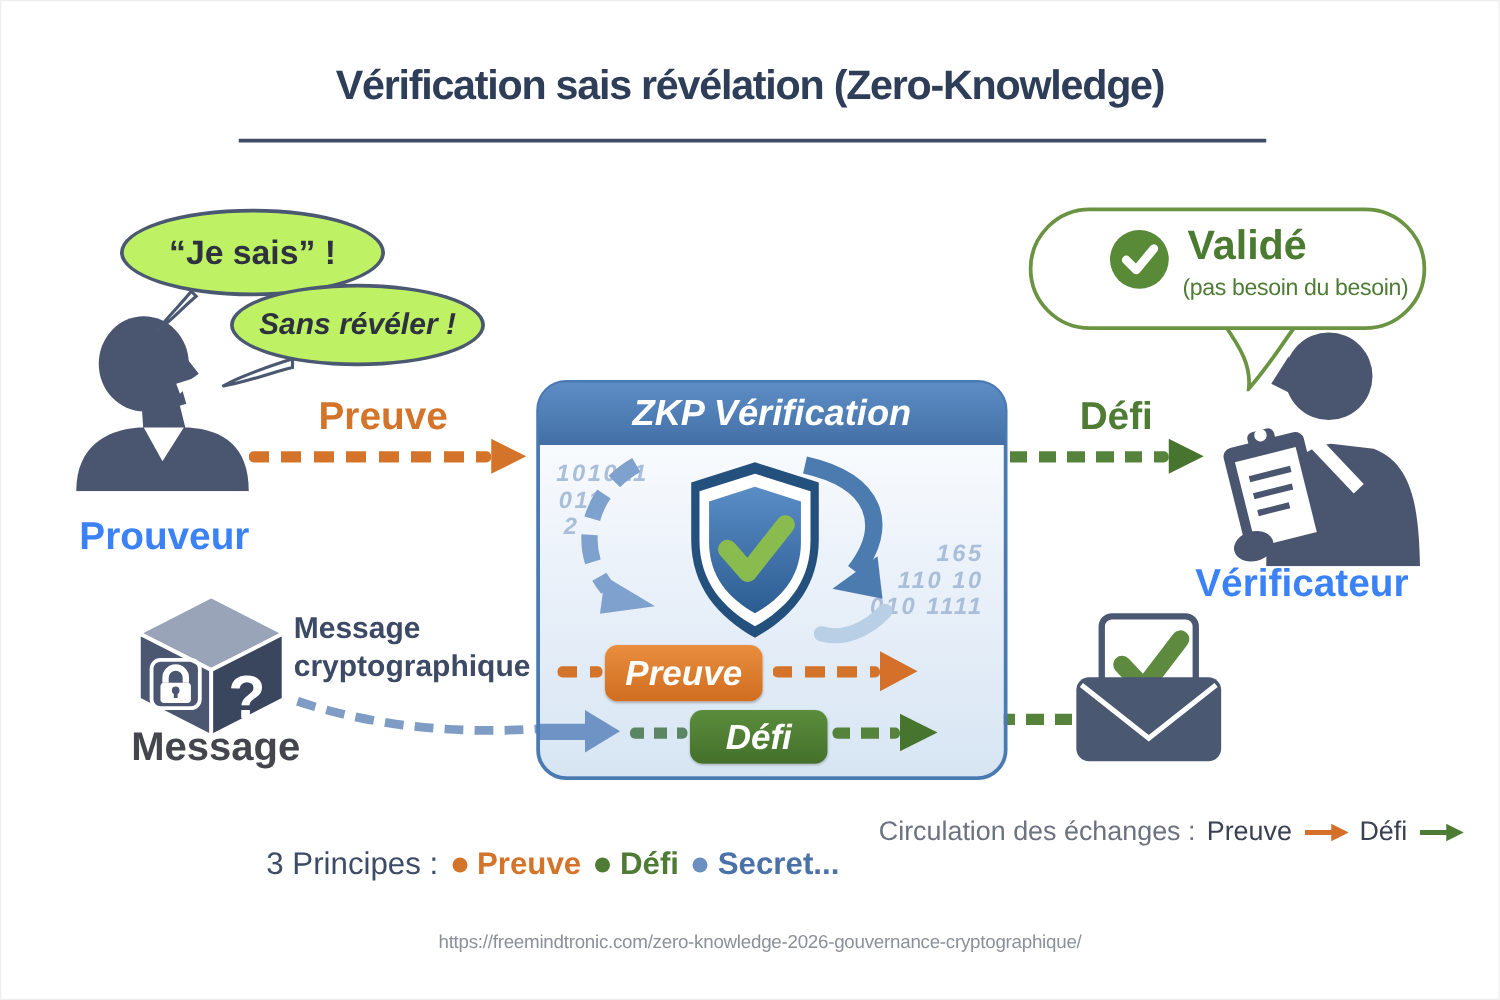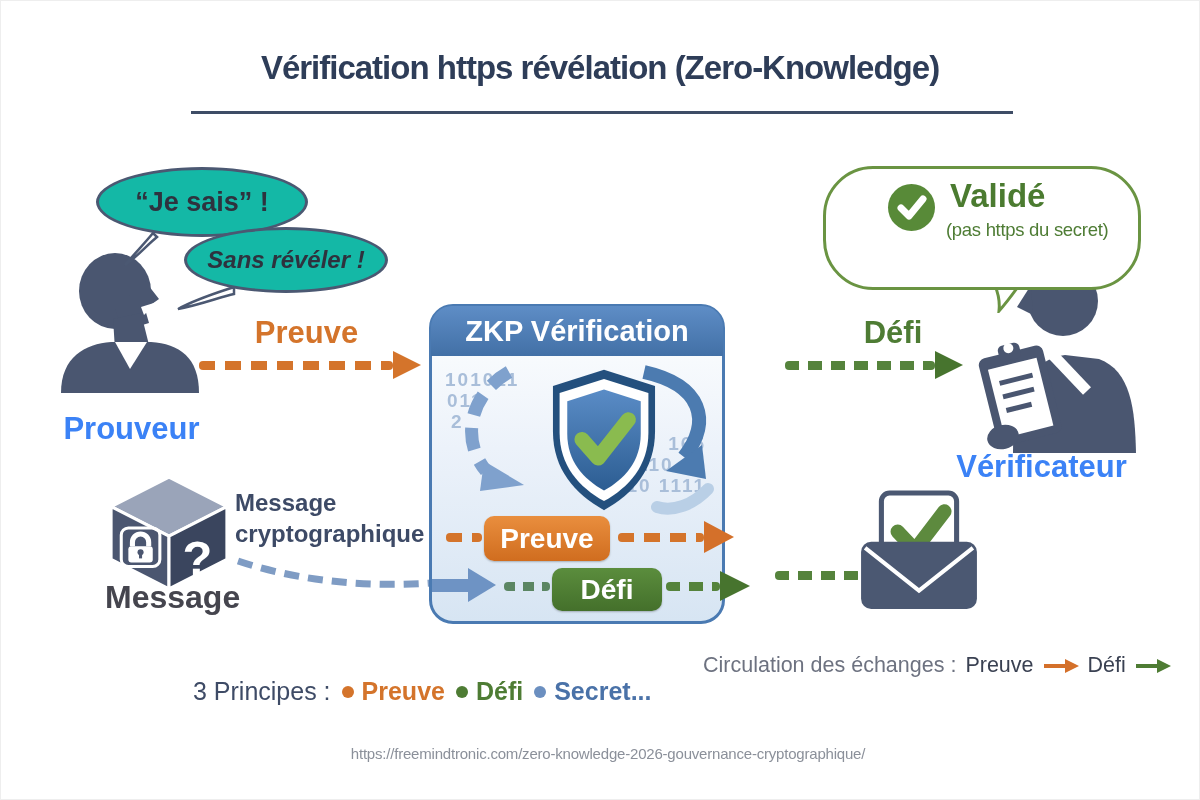--- a/index.html
+++ b/index.html
@@ -6,21 +6,21 @@
   .canvas{position:relative;width:1200px;height:800px;background:#ffffff;overflow:hidden;
           font-family:"Liberation Sans",sans-serif;border:1px solid #eeeeee;box-sizing:border-box;}
   .abs{position:absolute;}
 
   
   .title{left:0;right:0;top:48px;text-align:center;font-size:33px;font-weight:700;
          color:#2e3d58;letter-spacing:-1px;}
   .title-underline{left:190px;top:110px;width:822px;height:3px;background:#3e4d66;}
 
   
-  .bubble{background:#14b8a6;border:3px solid #4b5872;border-radius:50%;display:flex;
+  .bubble{background:#bef264;border:3px solid #4b5872;border-radius:50%;display:flex;
           align-items:center;justify-content:center;color:#2e323e;z-index:3;box-sizing:border-box;}
   .bubble-know{left:95px;top:166px;width:212px;height:70px;font-size:27px;font-weight:700;}
   .bubble-reveal{left:183px;top:226px;width:204px;height:66px;font-size:24px;font-weight:700;font-style:italic;}
   .tail{z-index:2;}
 
   
   .actor-label{font-size:31px;font-weight:700;color:#3b82f6;text-align:center;}
   .prouveur-label{left:48px;top:410px;width:165px;}
   .verificateur-label{left:938px;top:448px;width:205px;}
 
@@ -28,63 +28,63 @@
   .dash{height:9px;border-radius:4px;}
   .dash-orange{background:repeating-linear-gradient(90deg,#d4742b 0 16px,transparent 16px 26px);}
   .dash-green{background:repeating-linear-gradient(90deg,#55833c 0 14px,transparent 14px 23px);}
   .dash-teal{background:repeating-linear-gradient(90deg,#5b8663 0 11px,transparent 11px 19px);}
   .ah{width:0;height:0;}
   .flow-label{font-size:31px;font-weight:700;text-align:center;}
   .preuve-top-label{left:238px;top:314px;width:135px;color:#d4742b;}
   .defi-top-label{left:832px;top:314px;width:120px;color:#4e7c34;}
 
   
-  .zkp-box{left:428px;top:303px;width:296px;height:320px;border:3px solid #4a7ab2;border-radius:24px;
-           background:linear-gradient(180deg,#feffff 0%,#ecf2fa 45%,#d7e5f3 100%);box-sizing:border-box;z-index:1;}
+  .zkp-box{left:428px;top:303px;width:377px;height:320px;border:3px solid #4a7ab2;border-radius:24px;
+           background:linear-gradient(180deg,#feffff 0%,#ecf2fa 45%,#d7e5f3 100%);box-sizing:border-box;z-index:1;font-style:italic;}
   .zkp-header{position:absolute;left:-1px;top:-1px;right:-1px;height:50px;
               background:linear-gradient(180deg,#5e8dc6,#4270a6);border-radius:21px 21px 0 0;
               display:flex;align-items:center;justify-content:center;color:#fff;font-size:29px;font-weight:700;}
   .binary{position:absolute;font-size:19px;font-weight:700;color:#a9bed9;line-height:21px;letter-spacing:2px;}
   .binary-left{left:13px;top:62px;}
   .binary-right{right:16px;top:126px;text-align:right;}
   .pill{position:absolute;display:flex;align-items:center;justify-content:center;color:#fff;
         font-weight:700;border-radius:10px;box-shadow:0 1px 2px rgba(0,0,0,.25);}
   .btn-preuve{left:52px;top:209px;width:126px;height:45px;font-size:28px;
               background:linear-gradient(180deg,#e98e3e,#d06d1f);}
   .btn-defi{left:120px;top:261px;width:110px;height:43px;font-size:28px;
             background:linear-gradient(180deg,#5b8d3d,#44702b);}
 
   
-  .principles{left:192px;top:676px;display:flex;align-items:center;gap:11px;font-size:25px;color:#3e4b66;}
+  .principles{left:212px;top:676px;display:flex;align-items:center;gap:11px;font-size:25px;color:#3e4b66;}
   .p-dot{width:12px;height:12px;border-radius:50%;display:inline-block;}
   .p-item{display:flex;align-items:center;gap:8px;font-weight:700;}
   .p-orange{color:#d4742b;} .bg-orange{background:#d4742b;}
   .p-green{color:#4e7c34;}  .bg-green{background:#4e7c34;}
   .p-blue{color:#4a72a8;}   .bg-blue{background:#6b8fc0;}
   .circulation{left:702px;top:652px;display:flex;align-items:center;gap:9px;font-size:21.5px;}
   .circ-label{color:#6d7280;}
   .circ-word{color:#3a4152;}
   .url{left:0;right:0;top:744px;text-align:center;font-size:15px;color:#8b909a;letter-spacing:-0.2px;padding-left:16px;}
 
   
-  .valide-bubble{left:822px;top:165px;width:318px;height:124px;background:#fff;border:3px solid #6a9442;
+  .valide-bubble{left:822px;top:165px;width:318px;height:98px;background:#fff;border:3px solid #6a9442;
                  border-radius:50px;z-index:3;box-sizing:border-box;}
   .check-badge{position:absolute;left:62px;top:15px;width:47px;height:47px;border-radius:50%;background:#588a38;}
   .valide-title{position:absolute;left:124px;top:8px;font-size:33px;font-weight:700;color:#4b7b30;}
   .valide-sub{position:absolute;left:120px;top:50px;font-size:18.5px;color:#4e7c34;letter-spacing:-0.3px;}
 
   .secret-label{left:104px;top:578px;width:128px;text-align:center;font-size:32px;font-weight:700;color:#45454e;}
   .message-label{left:234px;top:486px;font-size:24px;font-weight:700;color:#3d4a66;line-height:31px;}
 </style>
 </head>
 <body>
 
 <div class="canvas">
 
-  <div class="abs title">Vérification https révélation (Zero-Knowledge)</div>
+  <div class="abs title">Vérification sais révélation (Zero-Knowledge)</div>
   <div class="abs title-underline"></div>
 
   <div class="abs bubble bubble-know">
     <span>“Je sais” !</span>
   </div>
   <svg class="abs tail" style="left:122px;top:230px;" width="36" height="36" viewBox="0 0 36 36">
     <path d="M30,2 C22,12 12,22 2,34 C14,26 24,14 34,6 Z" fill="#fff" stroke="#4b5872" stroke-width="2.5"></path>
   </svg>
   <div class="abs bubble bubble-reveal">
     <span>Sans révéler !</span>
@@ -167,21 +167,21 @@
   <div class="abs dash dash-green" style="left:784px;top:360px;width:150px;"></div>
   <div class="abs ah" style="left:934px;top:350px;border-left:28px solid #47742e;border-top:14px solid transparent;border-bottom:14px solid transparent;"></div>
 
   <div class="abs valide-bubble">
     <div class="check-badge">
       <svg width="47" height="47" viewBox="0 0 47 47">
           <path d="M13,24 L21,32 L35,15" stroke="#fff" stroke-width="7" fill="none" stroke-linecap="round" stroke-linejoin="round"></path>
         </svg>
     </div>
     <div class="valide-title">Validé</div>
-    <div class="valide-sub">(pas https du secret)</div>
+    <div class="valide-sub">(pas besoin du besoin)</div>
   </div>
   <svg class="abs tail" style="left:974px;top:256px;" width="64" height="56" viewBox="0 0 64 56">
     <path d="M4,2 C18,22 26,36 24,54 C40,36 52,16 62,3 Z" fill="#fff" stroke="#6a9442" stroke-width="3"></path>
   </svg>
 
   <svg class="abs" style="left:946px;top:258px;" width="190" height="194" viewBox="0 0 190 194">
     <g fill="#4a5670">
       <circle cx="116" cy="42" r="35"></circle>
       <polygon points="84,26 70,48 86,56"></polygon>
       <path d="M66,194 C66,126 88,100 118,96 L152,100 C184,112 188,150 189,194 Z"></path>

